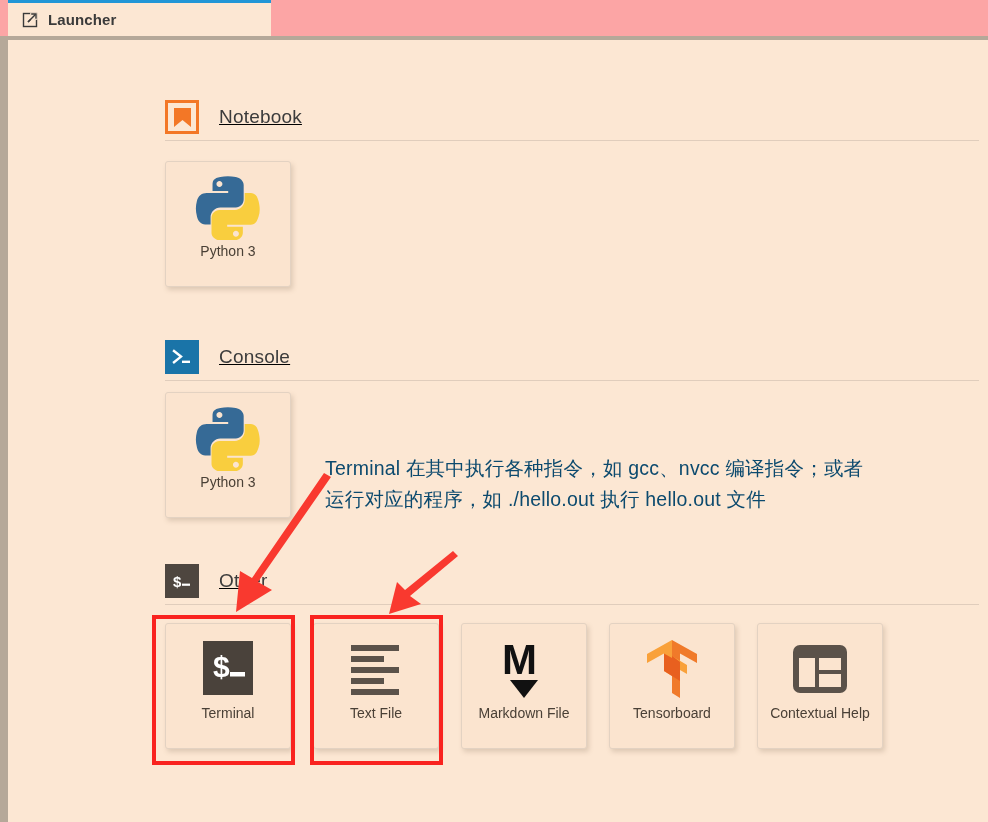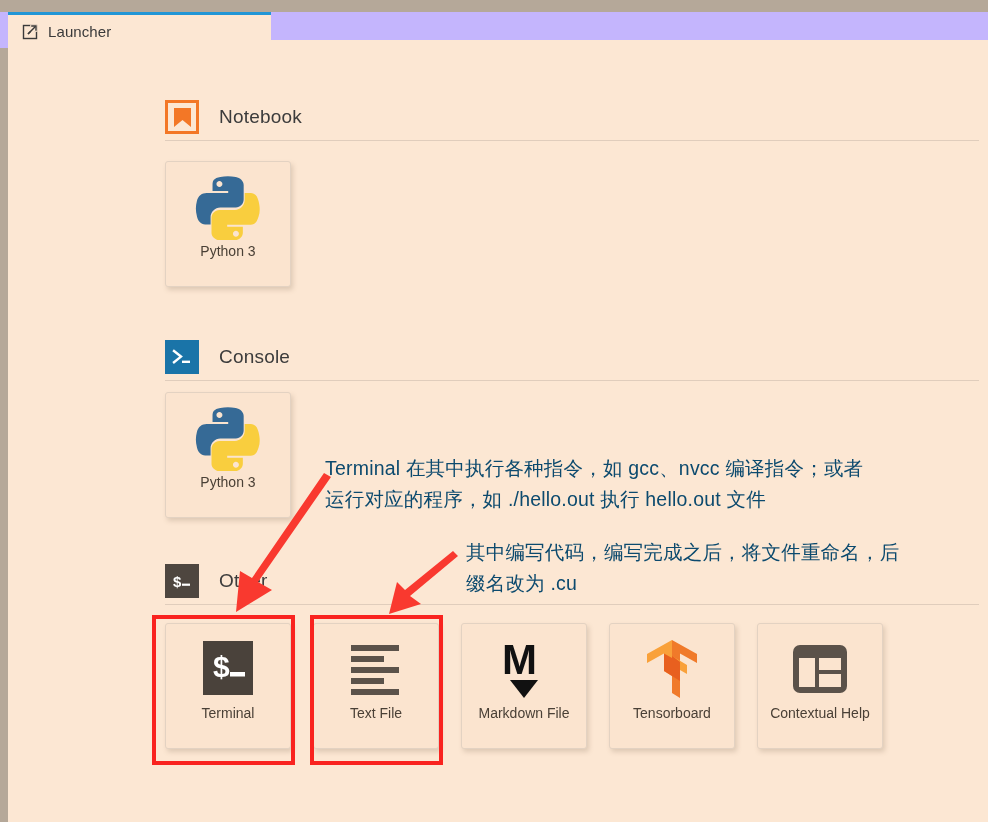--- a/index.html
+++ b/index.html
@@ -25,23 +25,24 @@
   .left-gutter {
     position: absolute;
     left: 0; top: 0;
     width: 8px; height: 822px;
     background: #b5a899;
   }
 
   
   .tabbar {
     position: absolute;
-    left: 0; top: 12px;
+    left: 0; top: 0;
     width: 988px; height: 36px;
-    background: #c4b5fd;
+    background: #fca5a5;
+    font-weight: bold;
   }
   .tab {
     position: absolute;
     left: 8px; top: 0;
     width: 263px; height: 36px;
     background: #fce7d3;
     border-top: 3px solid #2196d6;
     box-sizing: border-box;
     display: flex;
     align-items: center;
@@ -64,20 +65,21 @@
     left: 8px; top: 40px;
     width: 980px; height: 782px;
     background: #fce7d3;
     overflow: hidden;
   }
 
   .section {
     position: absolute;
     left: 0;
     width: 788px;
+    text-decoration: underline;
   }
 
   .section-head {
     display: flex;
     align-items: center;
     padding-left: 157px;
     height: 46px;
   }
   .section-title {
     font-size: 19px;
@@ -321,22 +323,20 @@
 
     </div>
   </div>
 
   <div class="redbox" style="left:152px; top:615px; width:143px; height:150px;"></div>
   <div class="redbox" style="left:310px; top:615px; width:133px; height:150px;"></div>
 
   <div class="annotation" style="left:325px; top:453px; width:660px;">Terminal 在其中执行各种指令，如 gcc、nvcc 编译指令；或者
 运行对应的程序，如 ./hello.out 执行 hello.out 文件</div>
 
-  <div class="annotation" style="left:466px; top:537px; width:520px;">其中编写代码，编写完成之后，将文件重命名，后
-缀名改为 .cu</div>
 
   <svg class="arrow-layer">
     <g>
       <path d="M331,477 L258,582 L272,590 L236,612 L240,571 L252,578 L324,473 Z" fill="#f9392f"></path>
     </g>
     <g>
       <path d="M458,556 L410,596 L421,604 L389,614 L397,582 L405,590 L453,551 Z" fill="#f9392f"></path>
     </g>
   </svg>
 

